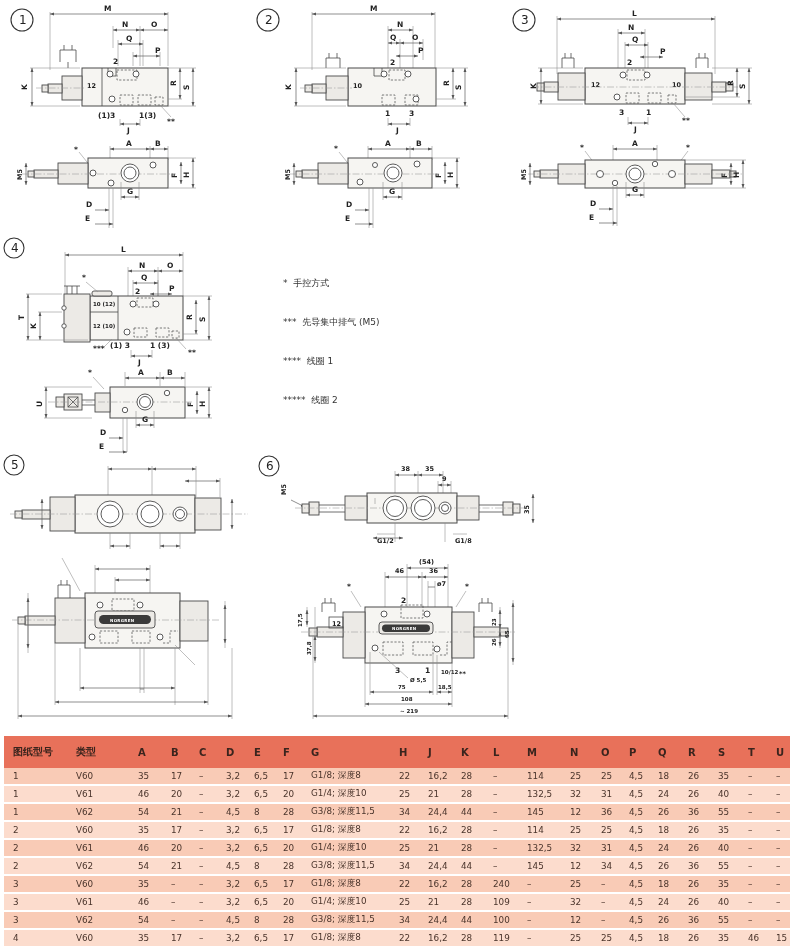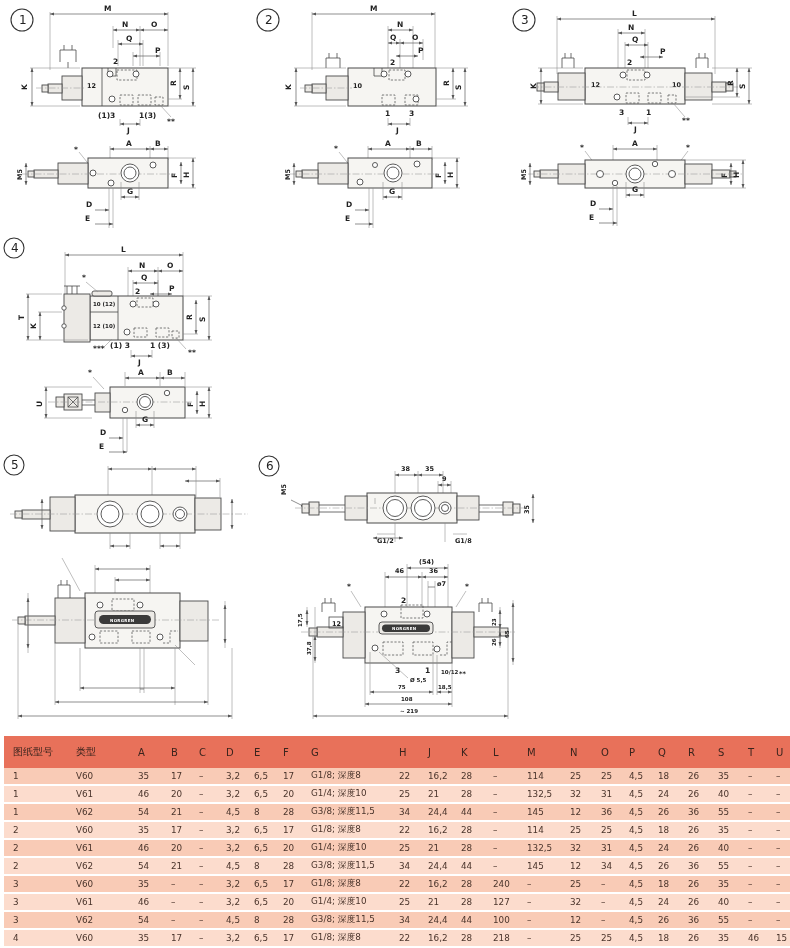--- a/index.html
+++ b/index.html
@@ -19,21 +19,21 @@
   .t6{font-size:6.5px;font-weight:bold;}
   .t5{font-size:5.5px;font-weight:bold;}
   .circ-num{stroke:#333;stroke-width:1.1;fill:#fff;}
   .numt{font-size:12px;fill:#222;}
   #notes{position:absolute;left:283px;top:251px;font-size:9px;color:#333;line-height:13px;white-space:pre;}
   .logo-pill{fill:#3a3a3a;}
   .logo-txt{font-size:4px;fill:#fff;font-weight:bold;letter-spacing:.3px;}
   
   #tblwrap{position:absolute;left:4px;top:736px;width:782px;}
   table.dims{border-collapse:collapse;table-layout:fixed;width:782px;}
-  table.dims th{background:#e8715a;color:#3a241d;font-size:10px;font-weight:normal;
+  table.dims th{background:#e8715a;color:#3a241d;font-size:10px;font-weight:bold;
       text-align:left;padding:9px 1px 9px 2px;white-space:nowrap;overflow:hidden;}
   table.dims td{font-size:8.8px;color:#4a342b;text-align:left;padding:2px 1px 2px 2px;
       border-bottom:2px solid #fff;white-space:nowrap;overflow:hidden;}
   table.dims th:first-child,table.dims td:first-child{padding-left:9px;}
   tr.rowA td{background:#f9cbb6;}
   tr.rowB td{background:#fcdccd;}
 </style>
 </head>
 <body>
 
@@ -488,20 +488,26 @@
     <text class="t7" x="142" y="184">G</text>
     <line class="thin" x1="123" y1="180" x2="123" y2="214"></line>
         <line class="thin" x1="127" y1="180" x2="127" y2="214"></line>
     <text class="t7" x="100" y="197">D</text>
     <line class="dim" x1="109" y1="200" x2="123" y2="200" marker-end="url(#a4)"></line>
     <text class="t7" x="99" y="211">E</text>
     <line class="dim" x1="109" y1="214" x2="127" y2="214" marker-end="url(#a4)"></line>
   </g>
 </svg>
 
+<div id="notes">
+  <div>*  手控方式</div>
+  <div>***  先导集中排气 (M5)</div>
+  <div>****  线圈 1</div>
+  <div>*****  线圈 2</div>
+</div>
 
 <svg id="d5" style="left:0;top:453px" width="255" height="278" viewBox="0 0 255 278">
   <defs>
     <marker id="a5" markerWidth="6" markerHeight="5" refX="6" refY="2.2" orient="auto">
           <path d="M0,0L6,2.2L0,4.4Z" fill="#555"></path>
         </marker>
     <marker id="b5" markerWidth="6" markerHeight="5" refX="0" refY="2.2" orient="auto">
           <path d="M6,0L0,2.2L6,4.4Z" fill="#555"></path>
         </marker>
   </defs>
@@ -949,21 +955,21 @@
             <td>46</td>
             <td>–</td>
             <td>–</td>
             <td>3,2</td>
             <td>6,5</td>
             <td>20</td>
             <td>G1/4; 深度10</td>
             <td>25</td>
             <td>21</td>
             <td>28</td>
-            <td>127</td>
+            <td>109</td>
             <td>–</td>
             <td>32</td>
             <td>–</td>
             <td>4,5</td>
             <td>24</td>
             <td>26</td>
             <td>40</td>
             <td>–</td>
             <td>–</td>
           </tr>
@@ -997,21 +1003,21 @@
             <td>35</td>
             <td>17</td>
             <td>–</td>
             <td>3,2</td>
             <td>6,5</td>
             <td>17</td>
             <td>G1/8; 深度8</td>
             <td>22</td>
             <td>16,2</td>
             <td>28</td>
-            <td>218</td>
+            <td>119</td>
             <td>–</td>
             <td>25</td>
             <td>25</td>
             <td>4,5</td>
             <td>18</td>
             <td>26</td>
             <td>35</td>
             <td>46</td>
             <td>15</td>
           </tr>

